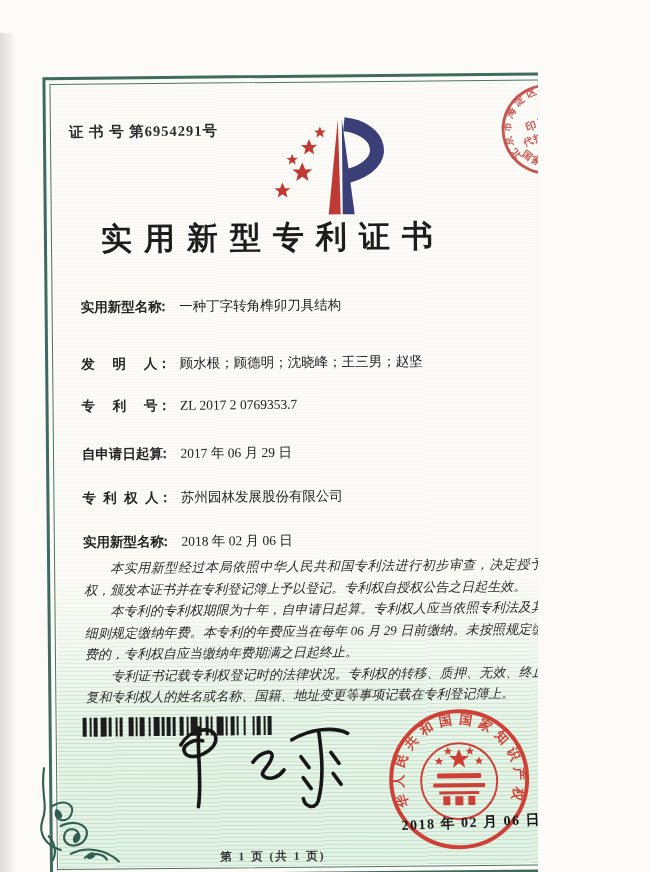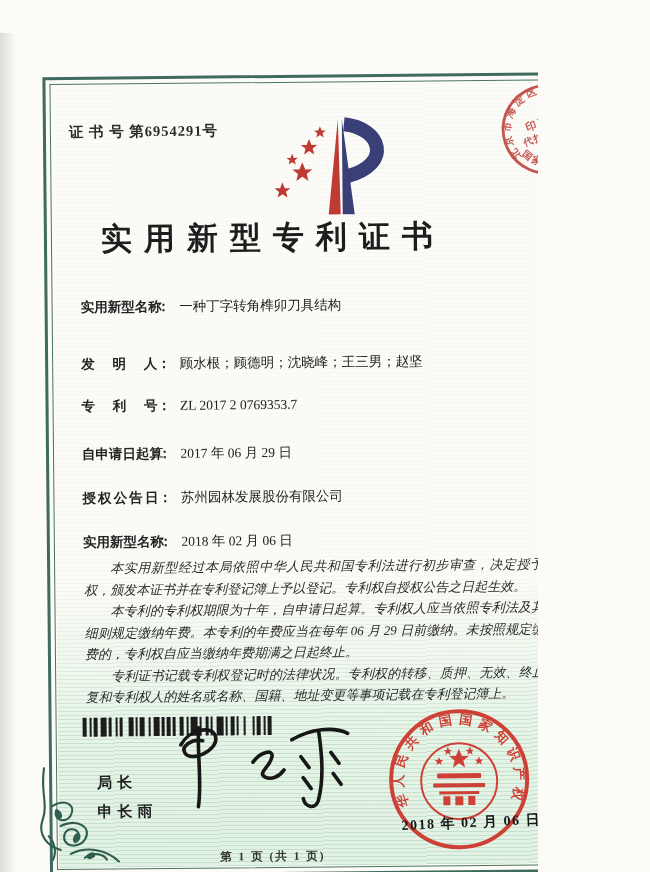--- a/index.html
+++ b/index.html
@@ -125,21 +125,21 @@
     <div class="frow" id="frow-inventors">
       <span class="lab">发明人</span><span class="col">：</span><span class="val">顾水根；顾德明；沈晓峰；王三男；赵坚</span>
     </div>
     <div class="frow" id="frow-patno">
       <span class="lab">专利号</span><span class="col">：</span><span class="val">ZL 2017 2 0769353.7</span>
     </div>
     <div class="frow" id="frow-filing">
       <span class="lab">自申请日起算</span><span class="col">：</span><span class="val">2017 年 06 月 29 日</span>
     </div>
     <div class="frow" id="frow-patentee">
-      <span class="lab">授权公告日</span><span class="col">：</span><span class="val">苏州园林发展股份有限公司</span>
+      <span class="lab">专利权人</span><span class="col">：</span><span class="val">苏州园林发展股份有限公司</span>
     </div>
     <div class="frow" id="frow-grant">
       <span class="lab">实用新型名称</span><span class="col">：</span><span class="val">2018 年 02 月 06 日</span>
     </div>
 
     <div class="paras">
       <p>本实用新型经过本局依照中华人民共和国专利法进行初步审查，决定授予专利权，颁发本证书并在专利登记簿上予以登记。专利权自授权公告之日起生效。</p>
       <p>本专利的专利权期限为十年，自申请日起算。专利权人应当依照专利法及其实施细则规定缴纳年费。本专利的年费应当在每年 06 月 29 日前缴纳。未按照规定缴纳年费的，专利权自应当缴纳年费期满之日起终止。</p>
       <p>专利证书记载专利权登记时的法律状况。专利权的转移、质押、无效、终止、恢复和专利权人的姓名或名称、国籍、地址变更等事项记载在专利登记簿上。</p>
     </div>
@@ -200,24 +200,20 @@
         <div style="width: 2.2069px; background: rgb(28, 28, 28);"></div>
         <div style="width: 2.2069px; background: transparent;"></div>
         <div style="width: 4.41379px; background: rgb(28, 28, 28);"></div>
         <div style="width: 2.2069px; background: transparent;"></div>
         <div style="width: 2.2069px; background: rgb(28, 28, 28);"></div>
         <div style="width: 2.2069px; background: transparent;"></div>
         <div style="width: 4.41379px; background: rgb(28, 28, 28);"></div>
         <div style="width: 2.2069px; background: transparent;"></div>
       </div>
 
-    <div class="director">
-      <div>局长</div>
-      <div>申长雨</div>
-    </div>
 
     <svg class="signature" viewBox="0 0 200 115">
       <g fill="none" stroke="#171717" stroke-width="3.6" stroke-linecap="round" stroke-linejoin="round">
         <path d="M38,18 C36,42 41,72 37,97"></path>
         <path d="M20,35 C29,19 53,15 55,28 C57,41 30,53 24,43 C20,36 31,29 42,31"></path>
         <path d="M92,53 C100,42 113,40 111,48 C109,58 96,64 104,68 C110,71 118,68 123,61"></path>
         <path d="M131,31 C150,20 173,18 187,25"></path>
         <path d="M158,23 C161,46 163,70 157,92 C154,101 144,99 142,90"></path>
         <path d="M140,48 L148,59"></path>
         <path d="M170,44 L178,55"></path>

